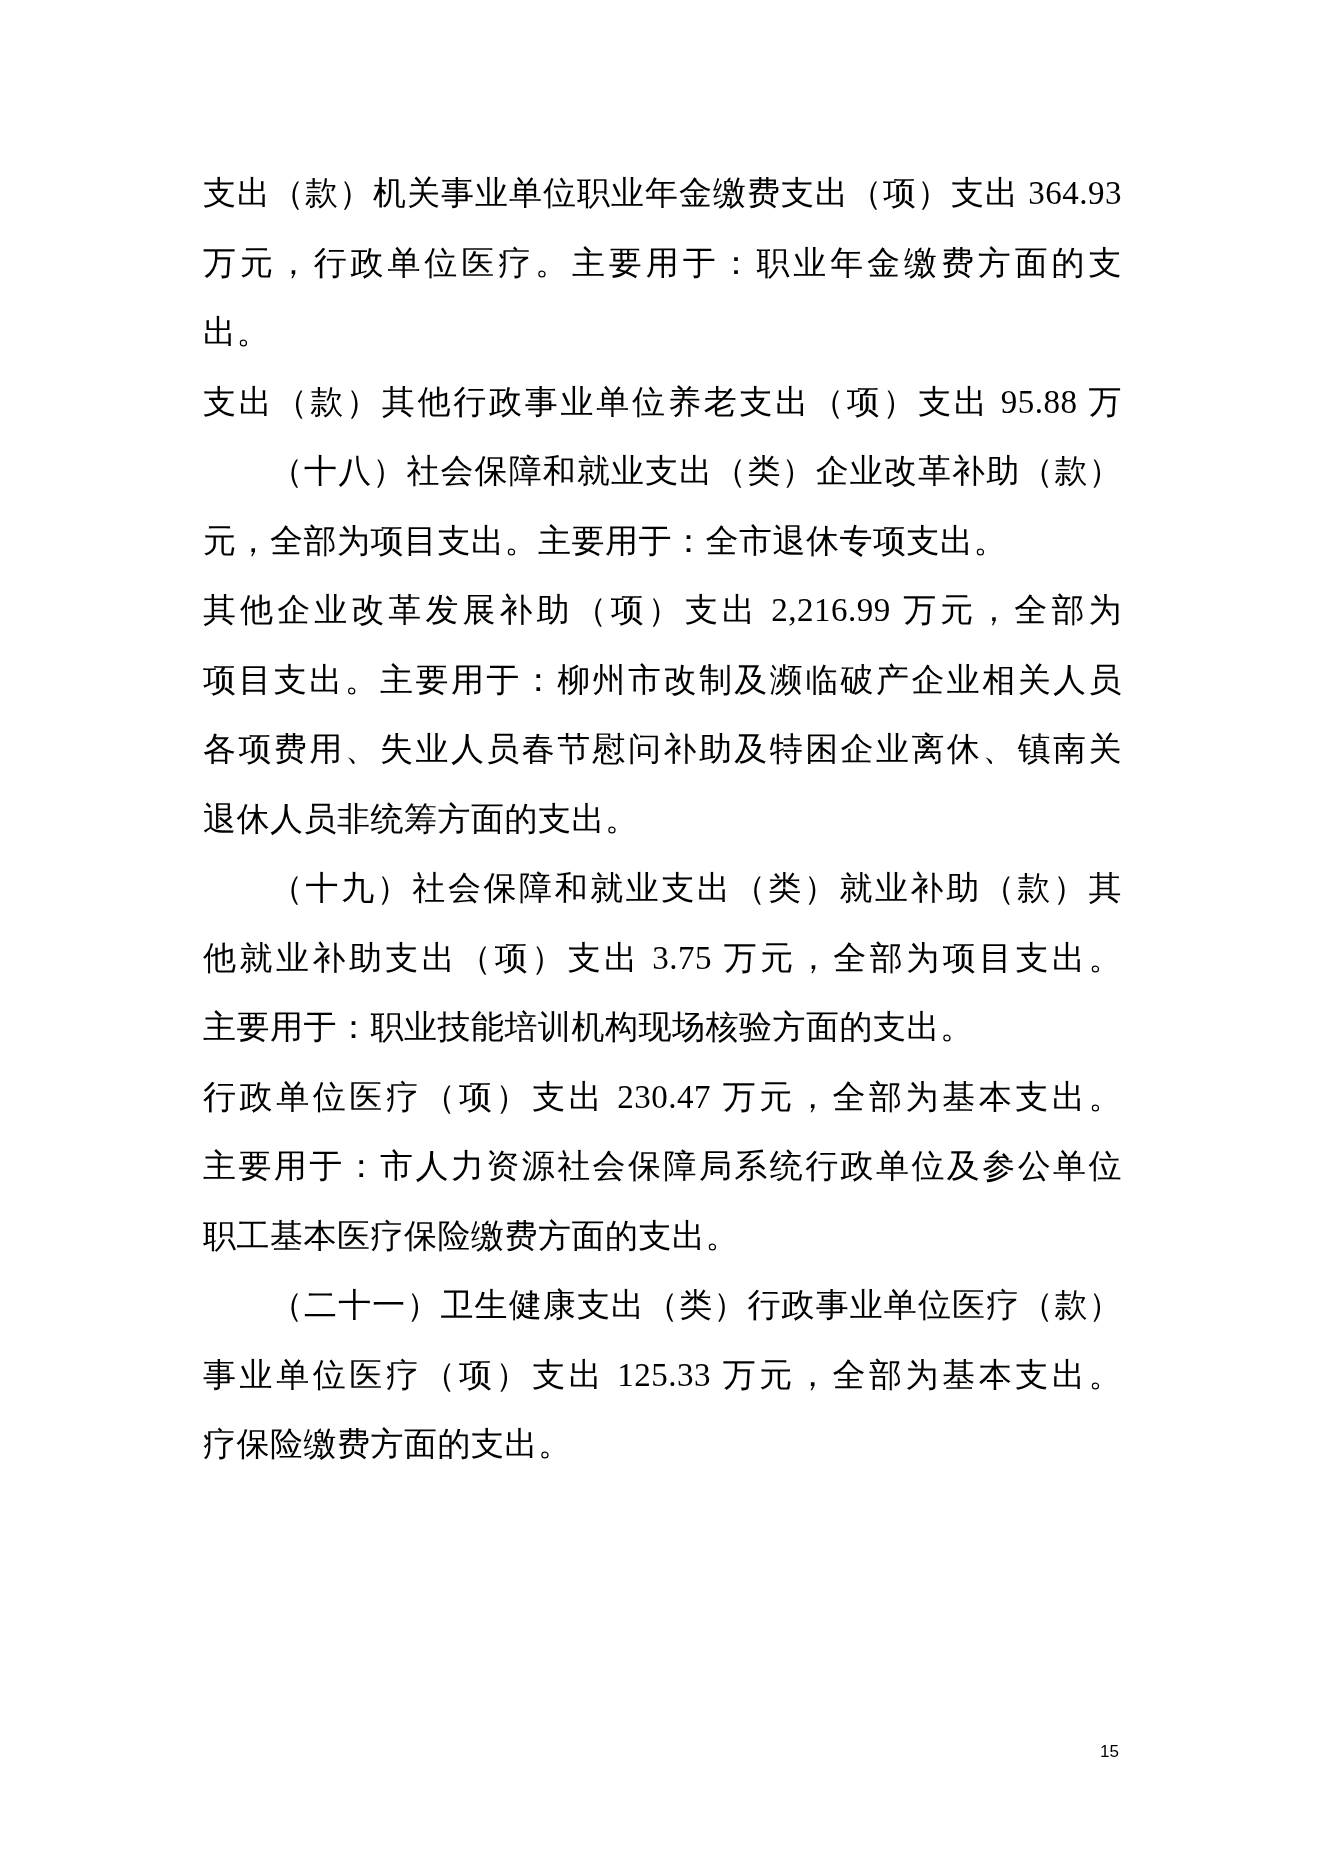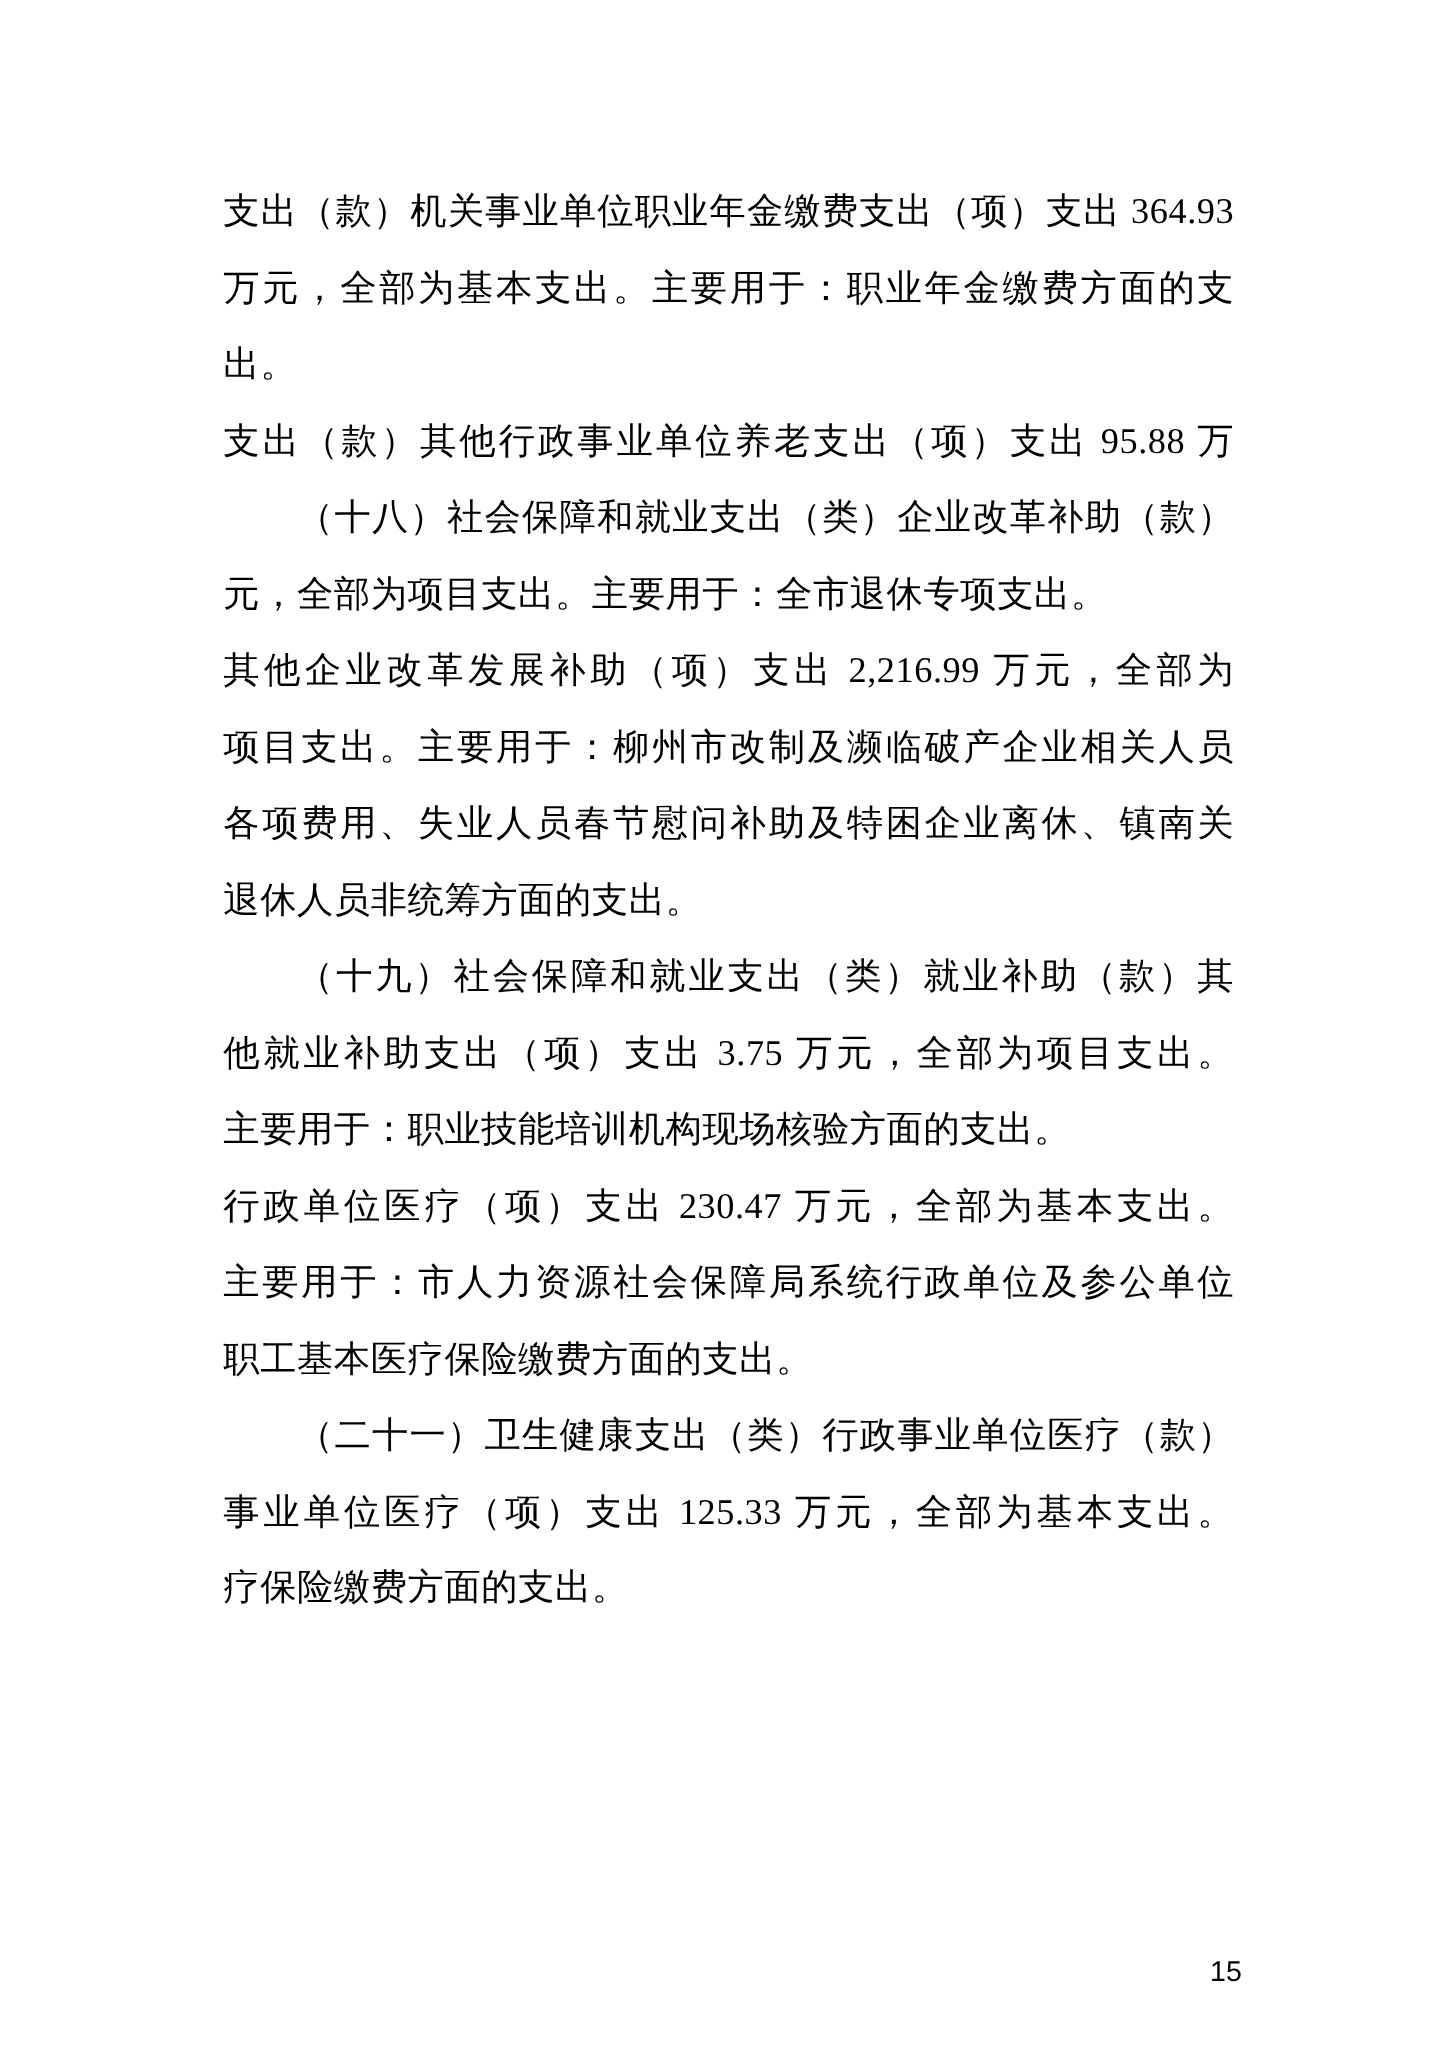--- a/index.html
+++ b/index.html
@@ -40,33 +40,32 @@
     text-align-last: left;
   }
   .line.indent {
     text-indent: 67px;
   }
   .page-number {
     position: absolute;
     left: 1100px;
     top: 1738px;
     font-family: "Liberation Sans", sans-serif;
-    font-size: 26px;
+    font-size: 17px;
     line-height: 28px;
     color: #000000;
-    margin-top: 40px;
   }
 </style>
 </head>
 <body>
 
 <div class="page">
   <div class="doc-body">
       <div class="line">支出（款）机关事业单位职业年金缴费支出（项）支出 364.93</div>
-      <div class="line">万元，全部为基本支出。主要用于：职业年金缴费方面的支</div>
+      <div class="line">万元，行政单位医疗。主要用于：职业年金缴费方面的支</div>
       <div class="line last">出。</div>
       <div class="line">支出（款）其他行政事业单位养老支出（项）支出 95.88 万</div>
       <div class="line indent">（十八）社会保障和就业支出（类）企业改革补助（款）</div>
       <div class="line last">元，全部为项目支出。主要用于：全市退休专项支出。</div>
       <div class="line">其他企业改革发展补助（项）支出 2,216.99 万元，全部为</div>
       <div class="line">项目支出。主要用于：柳州市改制及濒临破产企业相关人员</div>
       <div class="line">各项费用、失业人员春节慰问补助及特困企业离休、镇南关</div>
       <div class="line last">退休人员非统筹方面的支出。</div>
       <div class="line indent">（十九）社会保障和就业支出（类）就业补助（款）其</div>
       <div class="line">他就业补助支出（项）支出 3.75 万元，全部为项目支出。</div>

